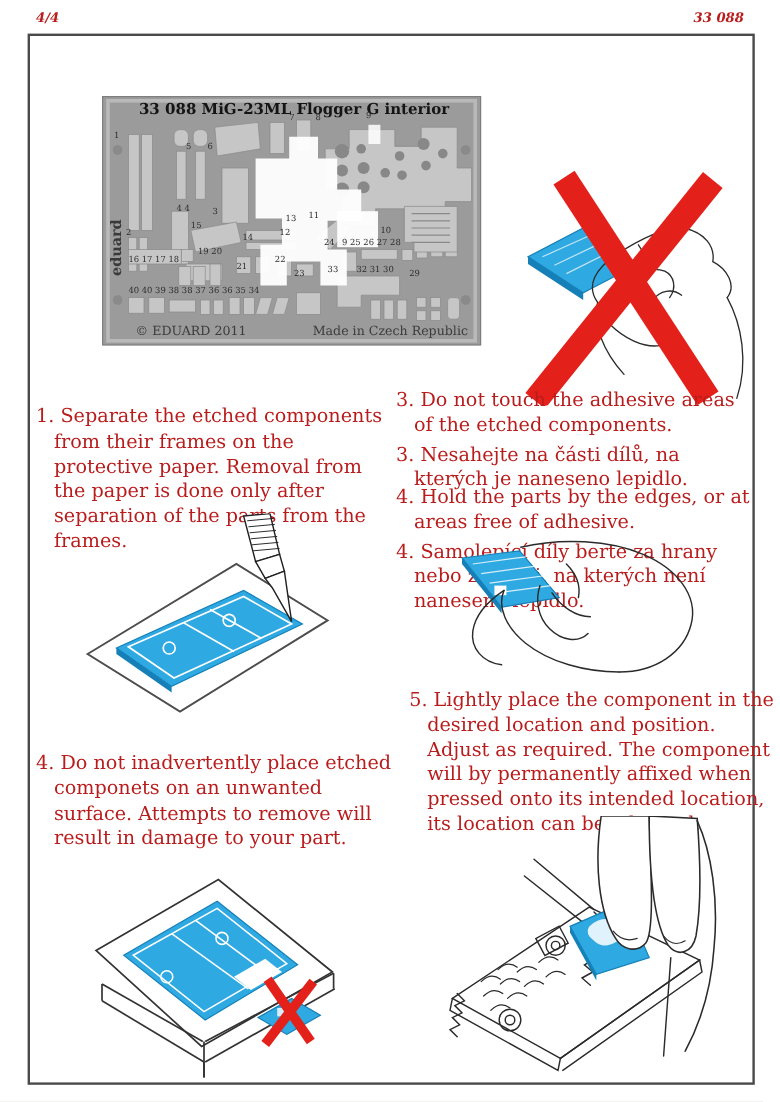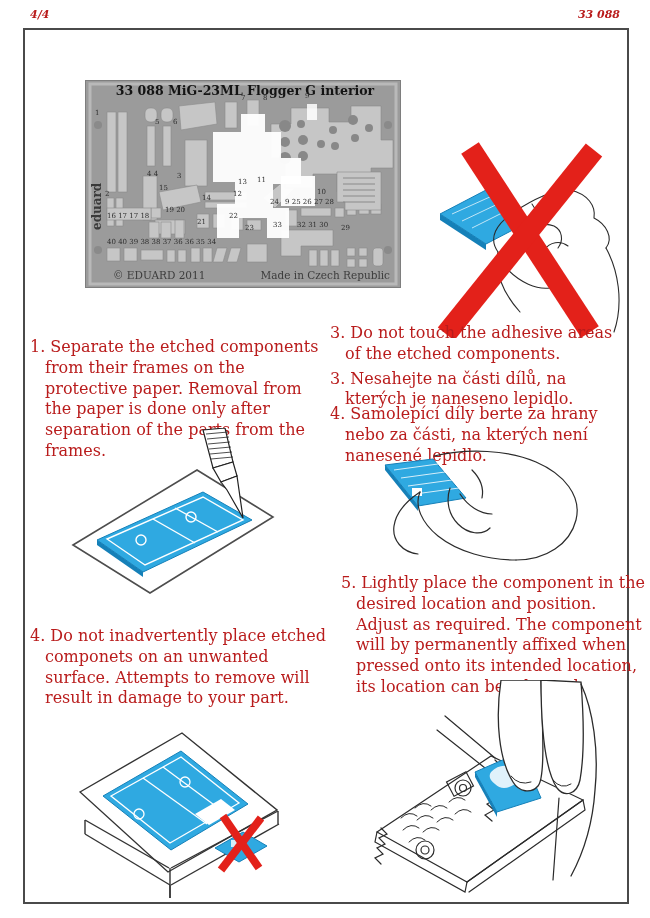--- a/index.html
+++ b/index.html
@@ -191,20 +191,21 @@
   <div class="para" style="left:30px;top:337px;width:302px">
     <p>1. Separate the etched components from their frames on the protective paper. Removal from the paper is done only after separation of the parts from the frames.</p>
   </div>
 
   <div class="para" style="left:330px;top:323px;width:298px">
     <p style="margin-bottom:4px">3. Do not touch the adhesive areas of the etched components.</p>
     <p>3. Nesahejte na části dílů, na kterých je naneseno lepidlo.</p>
   </div>
 
   <div class="para" style="left:330px;top:404px;width:300px">
+    <p style="margin-bottom:4px">4. Hold the parts by the edges, or at areas free of adhesive.</p>
     <p>4. Samolepící díly berte za hrany nebo za části, na kterých není nanesené lepidlo.</p>
   </div>
 
   <svg style="position:absolute;left:55px;top:428px" width="280" height="195" viewBox="0 0 280 195">
     <polygon points="18,117 142,42 218,89 95,165" fill="#ffffff" stroke="#4d4d4d" stroke-width="1.6"></polygon>
     <g>
       <polygon points="42,112 148,64 197,92 88,144" fill="#2fa9e1" stroke="#1580b8" stroke-width="1"></polygon>
       <polygon points="42,112 88,144 88,149 42,117" fill="#1580b8"></polygon>
       <g fill="none" stroke="#ffffff" stroke-width="1.4">
         <polygon points="52,111 148,69 188,92 90,137"></polygon>

